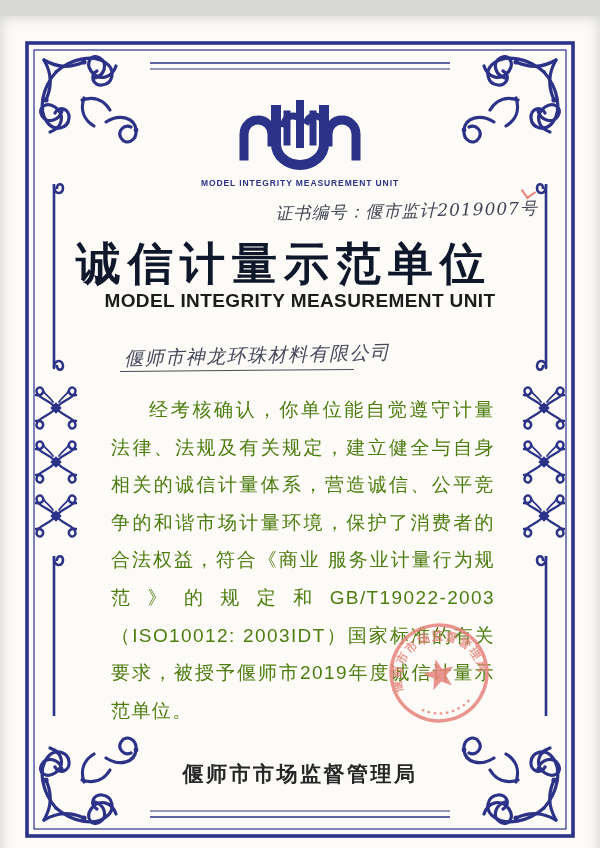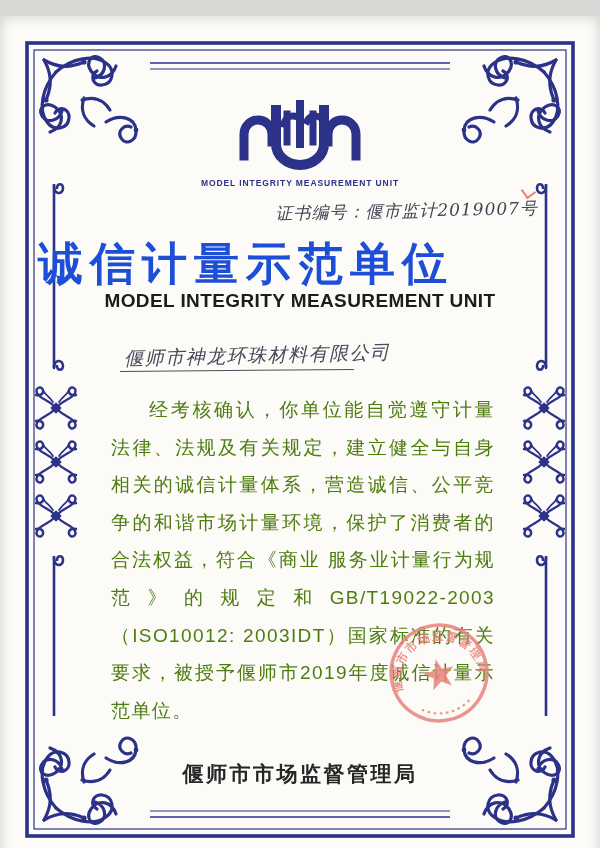--- a/index.html
+++ b/index.html
@@ -26,22 +26,22 @@
     font-style:italic;transform:rotate(-1.2deg);letter-spacing:1px;
   }
   .red-pen-mark{
     position:absolute;top:170px;right:66px;width:9px;height:9px;
     border-left:2px solid #e05a4e;border-bottom:2px solid #e05a4e;
     transform:rotate(-35deg);opacity:.75;
   }
 
   
   .title-cn{
-    position:absolute;top:218px;left:0;width:492px;text-align:center;
-    font-size:45px;font-weight:900;color:#1d4ed8;letter-spacing:7px;
+    position:absolute;top:218px;left:0;width:492px;text-align:right;
+    font-size:45px;font-weight:900;color:#0f172a;letter-spacing:7px;
     font-family:"Liberation Serif","DejaVu Serif",serif;
   }
   .title-en{
     position:absolute;top:274px;left:0;width:600px;text-align:center;
     font-size:19px;font-weight:bold;color:#1c1c1c;letter-spacing:.4px;
     font-family:"Liberation Sans",sans-serif;
   }
 
   
   .awardee{

